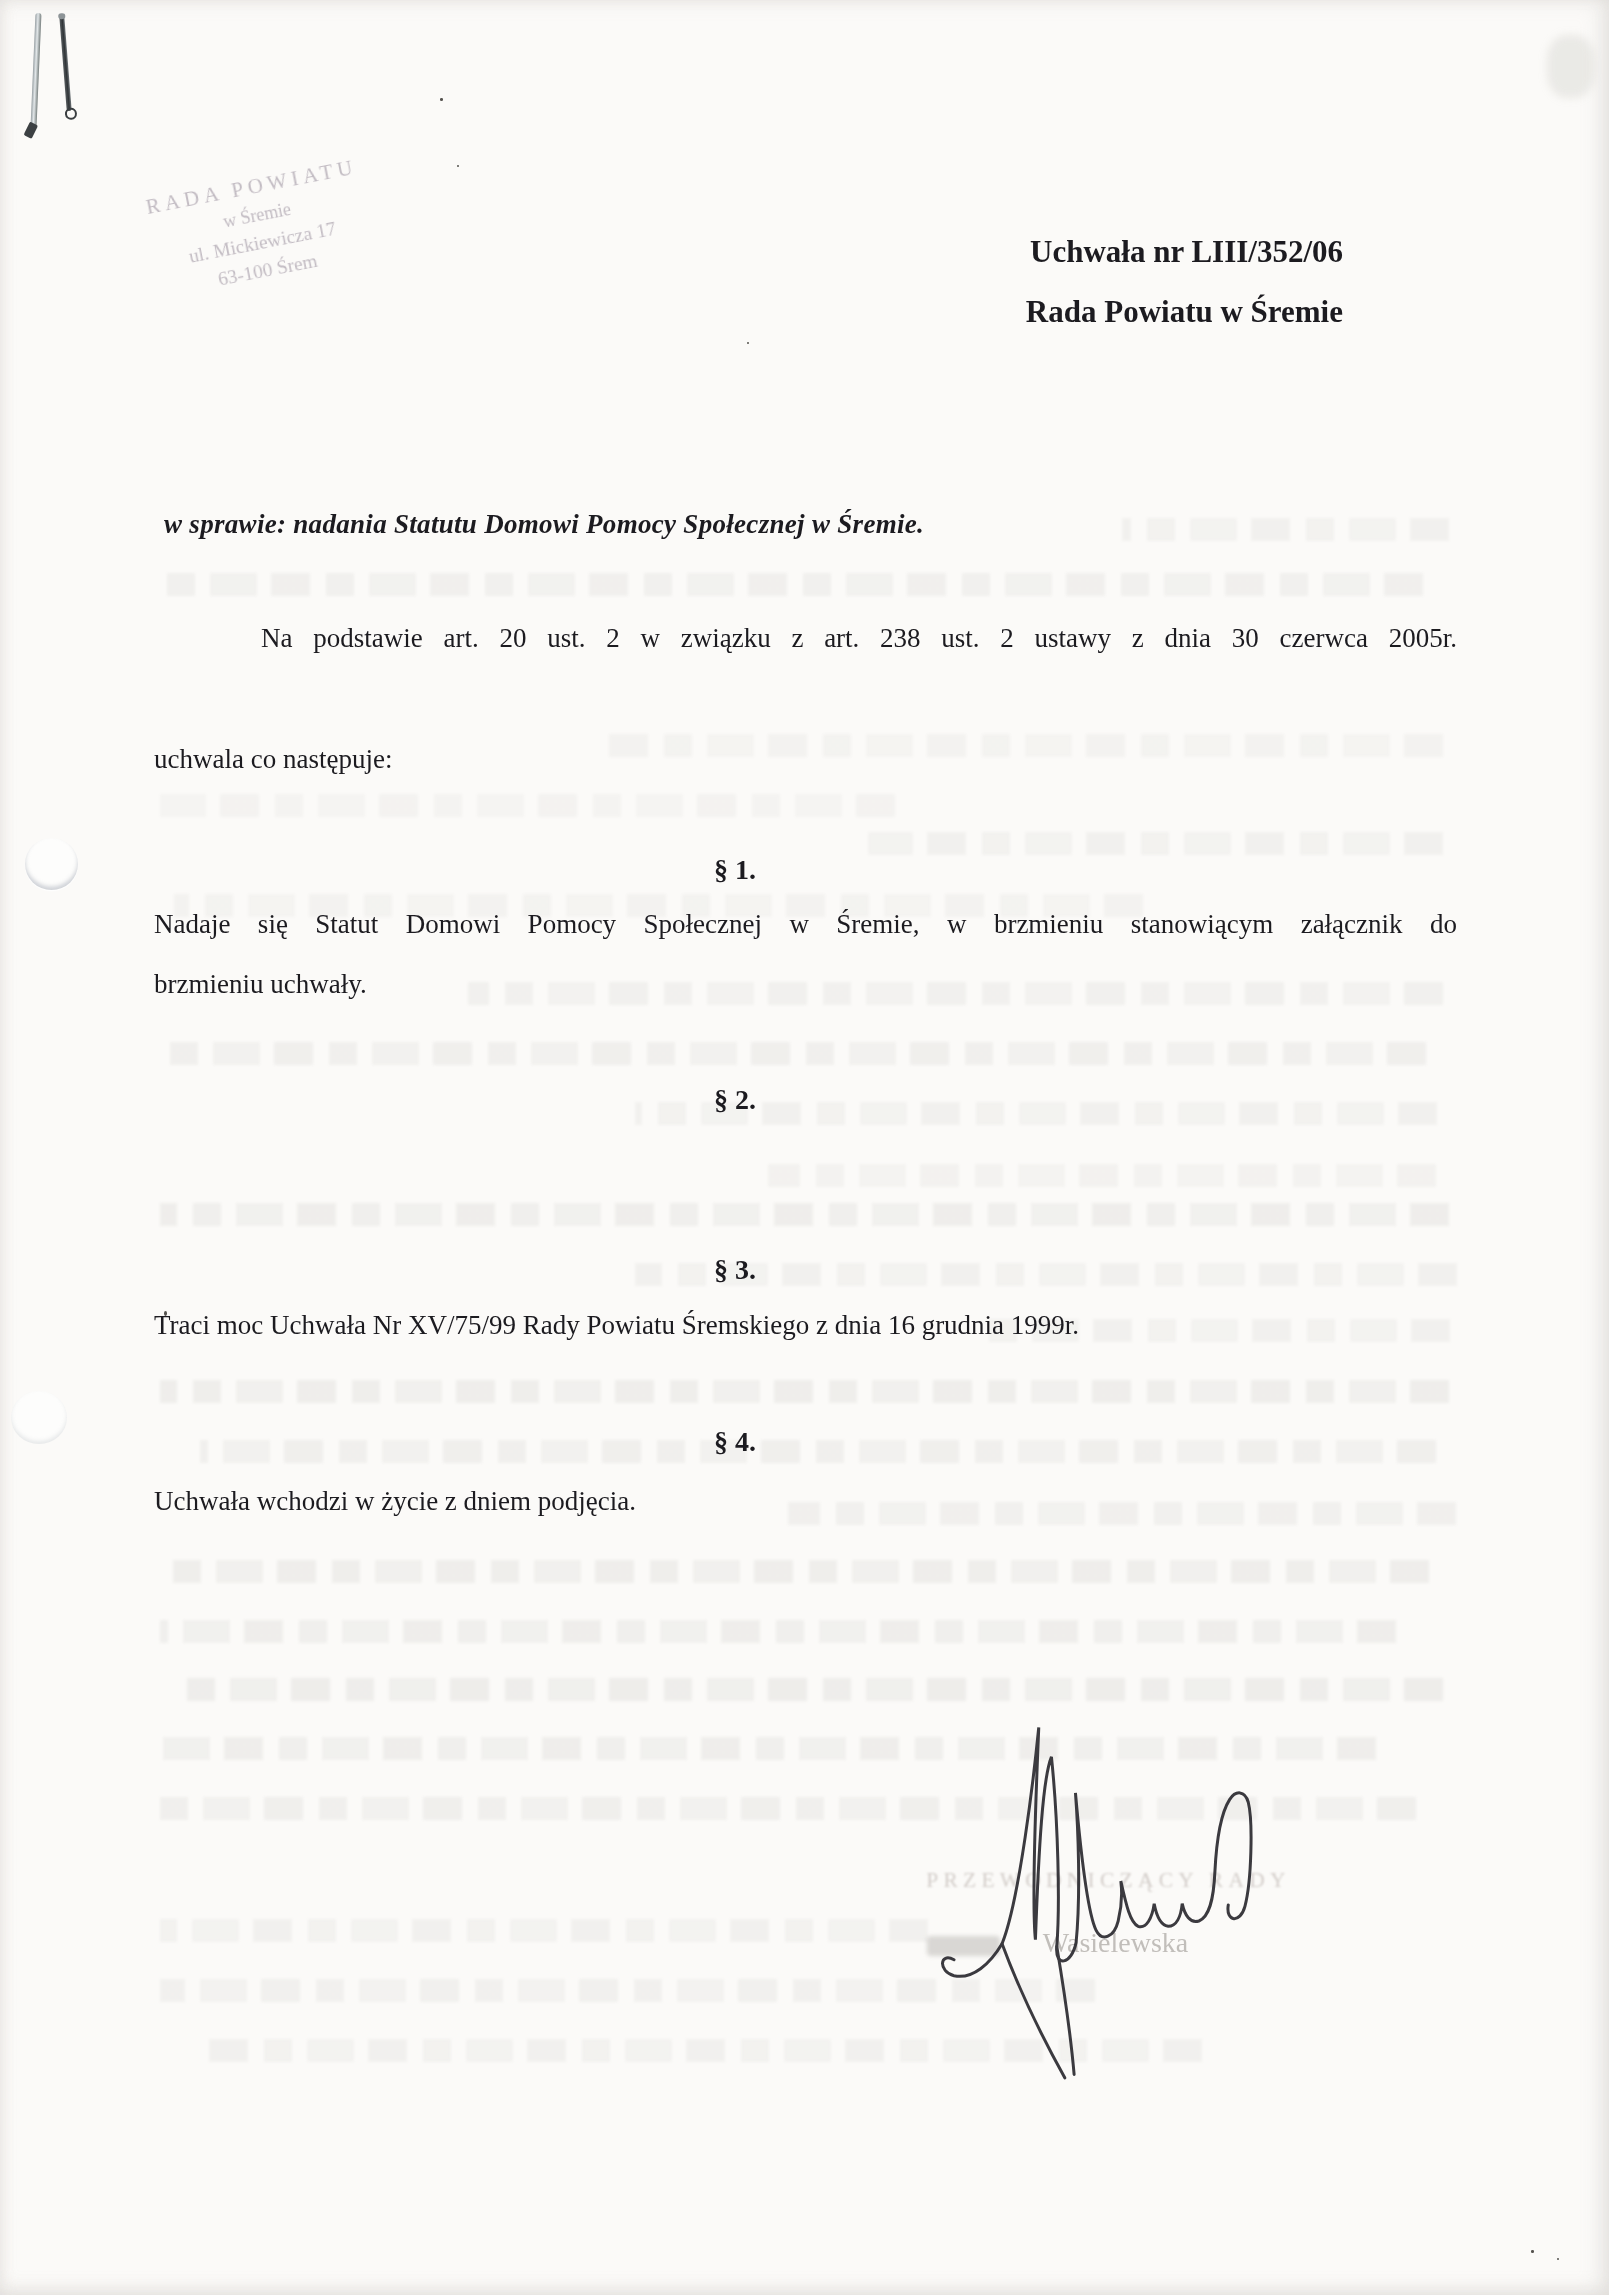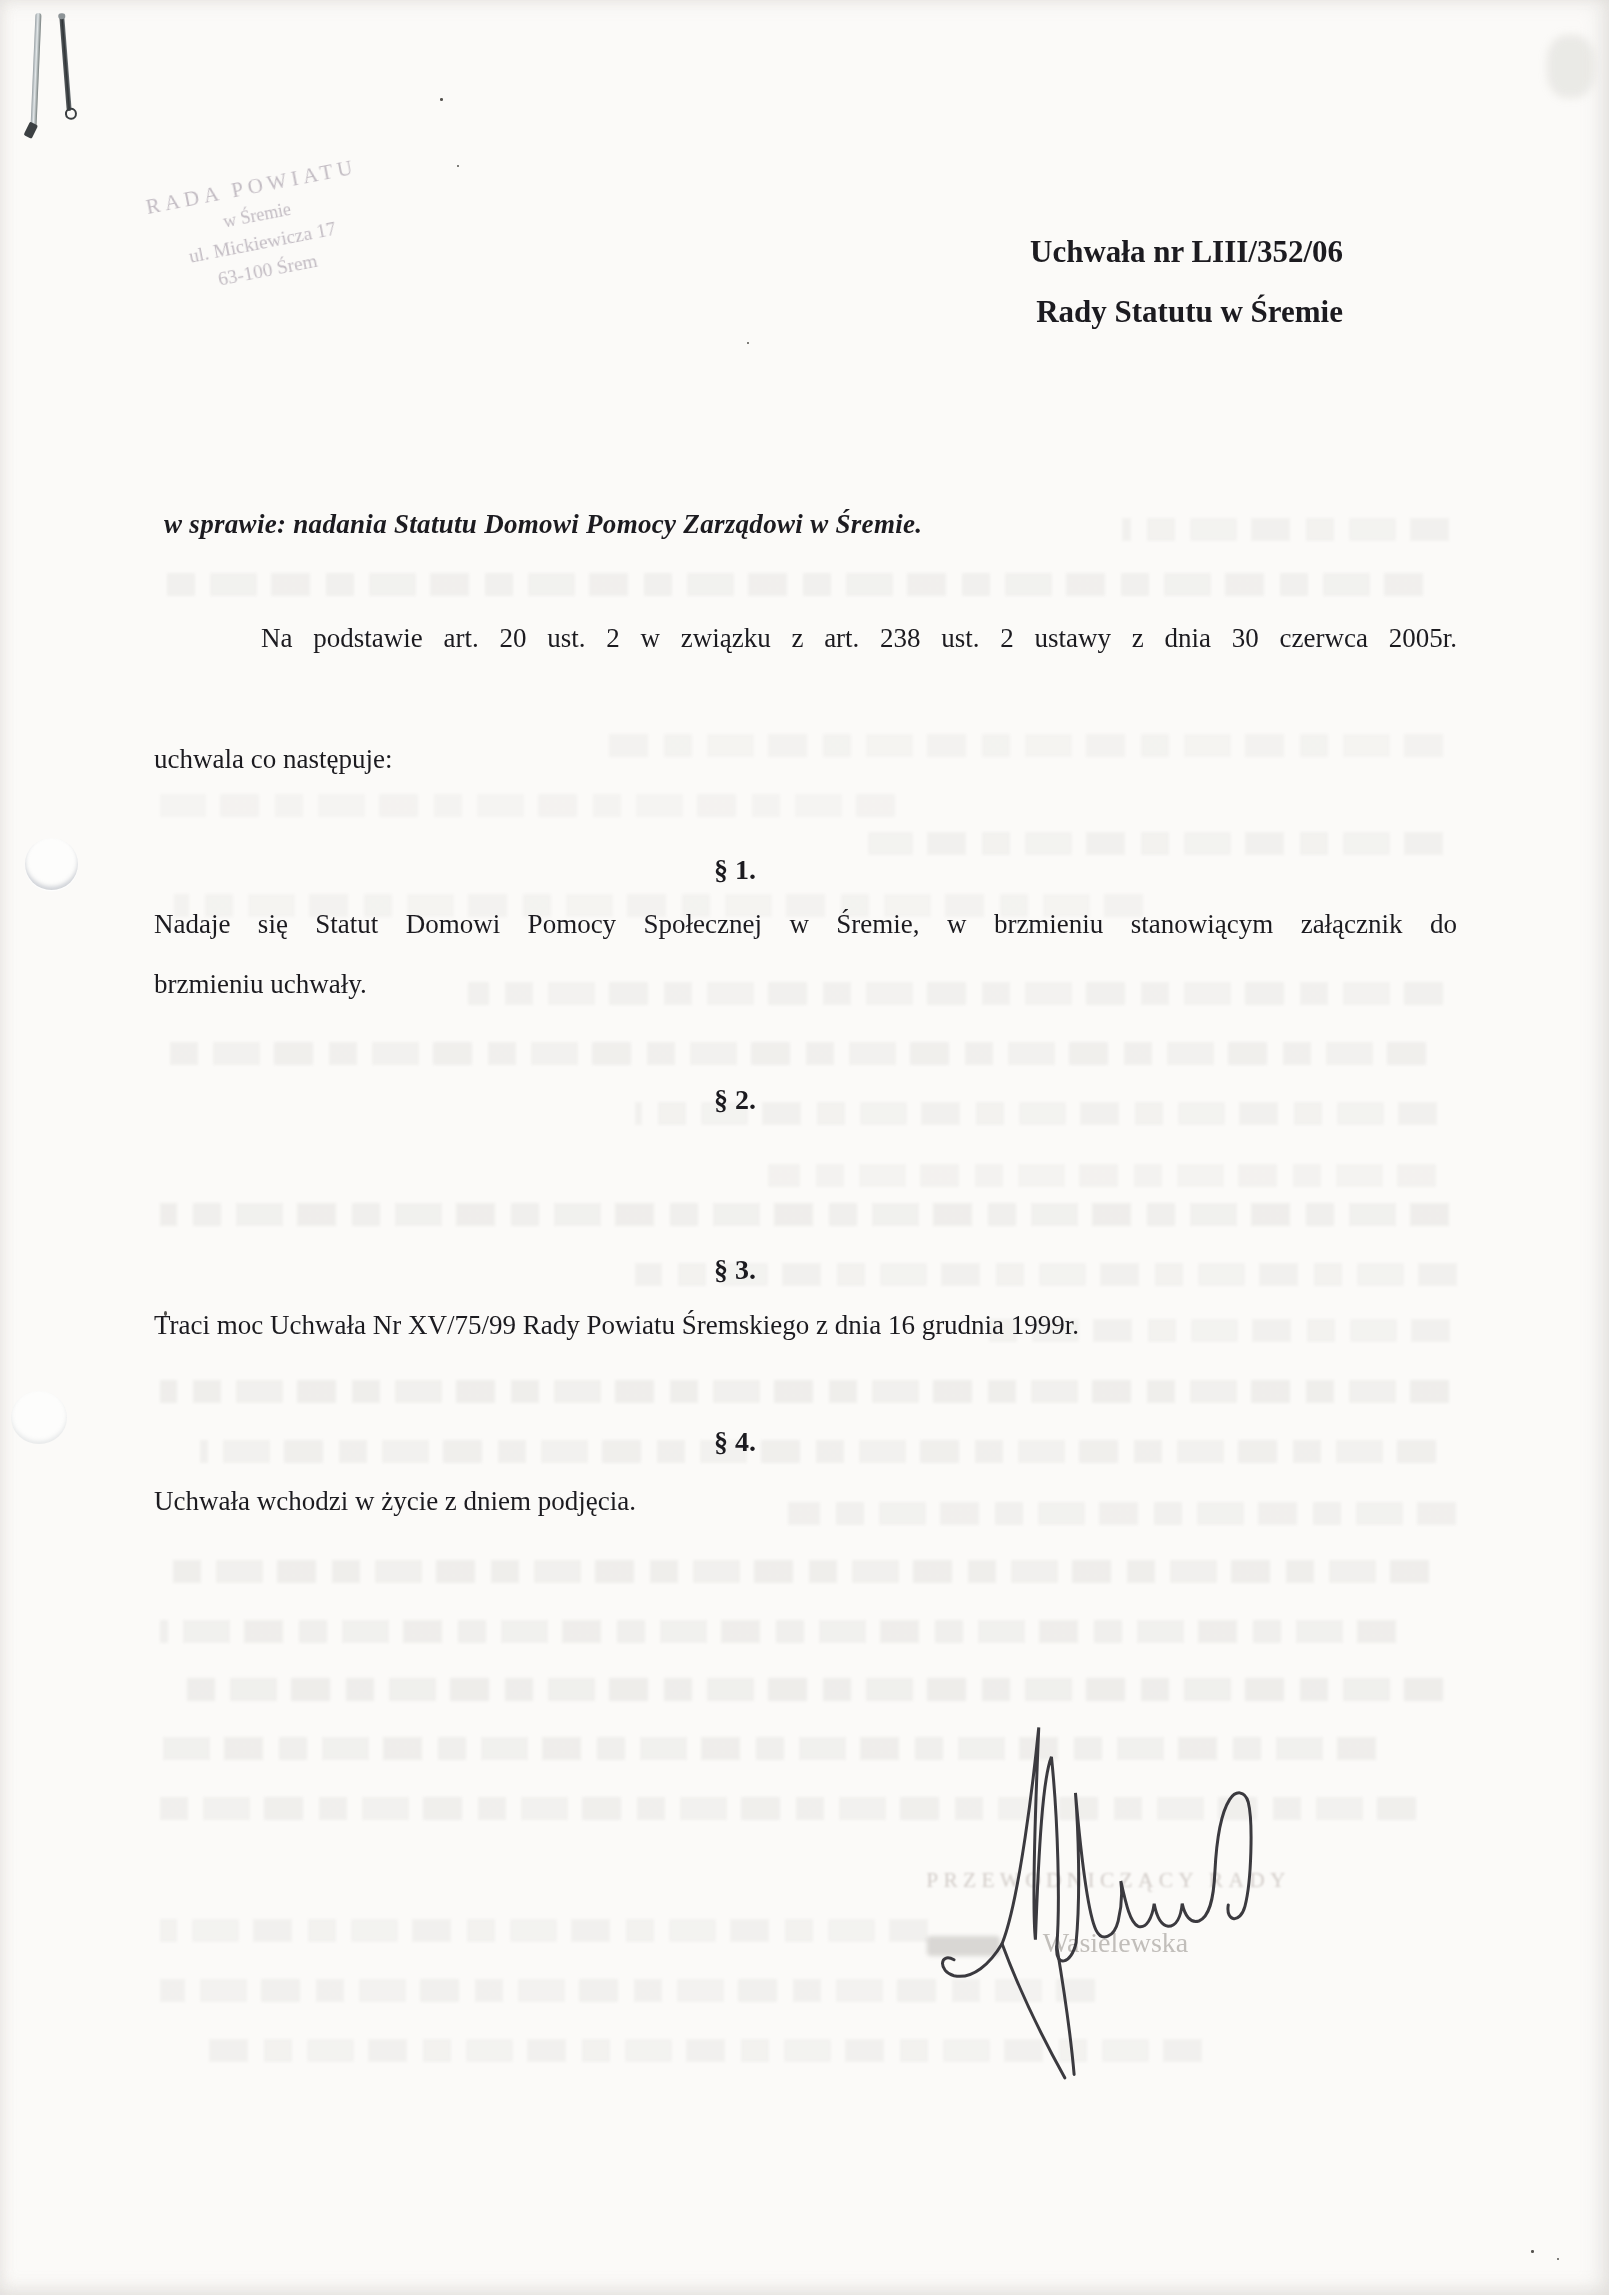--- a/index.html
+++ b/index.html
@@ -131,24 +131,24 @@
   <div class="bleed" style="top:1620px;left:160px;width:1236px;opacity:.45"></div>
   <div class="bleed" style="top:1678px;left:174px;width:1269px;opacity:.50"></div>
   <div class="bleed" style="top:1737px;left:160px;width:1216px;opacity:.45"></div>
   <div class="bleed" style="top:1797px;left:160px;width:1256px;opacity:.42"></div>
   <div class="bleed" style="top:1919px;left:160px;width:768px;opacity:.35"></div>
   <div class="bleed" style="top:1979px;left:160px;width:935px;opacity:.38"></div>
   <div class="bleed" style="top:2039px;left:200px;width:1002px;opacity:.35"></div>
 
   <div class="title-block">
     <div>Uchwała nr LIII/352/06</div>
-    <div>Rady Statutu w Śremie</div>
+    <div>Rada Powiatu w Śremie</div>
   </div>
 
-  <div class="subject">w sprawie: nadania Statutu Domowi Pomocy Zarządowi w Śremie.</div>
+  <div class="subject">w sprawie: nadania Statutu Domowi Pomocy Społecznej w Śremie.</div>
 
   <div class="tline just" style="top:621px;left:261px;width:1196px;">Na podstawie art. 20 ust. 2 w związku z art. 238 ust. 2 ustawy z dnia 30 czerwca 2005r.</div>
   <div class="tline" style="top:742px;left:154px;">uchwala co następuje:</div>
 
   <div class="sec-h" style="top:854px;">§ 1.</div>
   <div class="tline just" style="top:907px;left:154px;width:1303px;">Nadaje się Statut Domowi Pomocy Społecznej w Śremie, w brzmieniu stanowiącym załącznik do</div>
   <div class="tline" style="top:967px;left:154px;">brzmieniu uchwały.</div>
 
   <div class="sec-h" style="top:1084px;">§ 2.</div>
 

